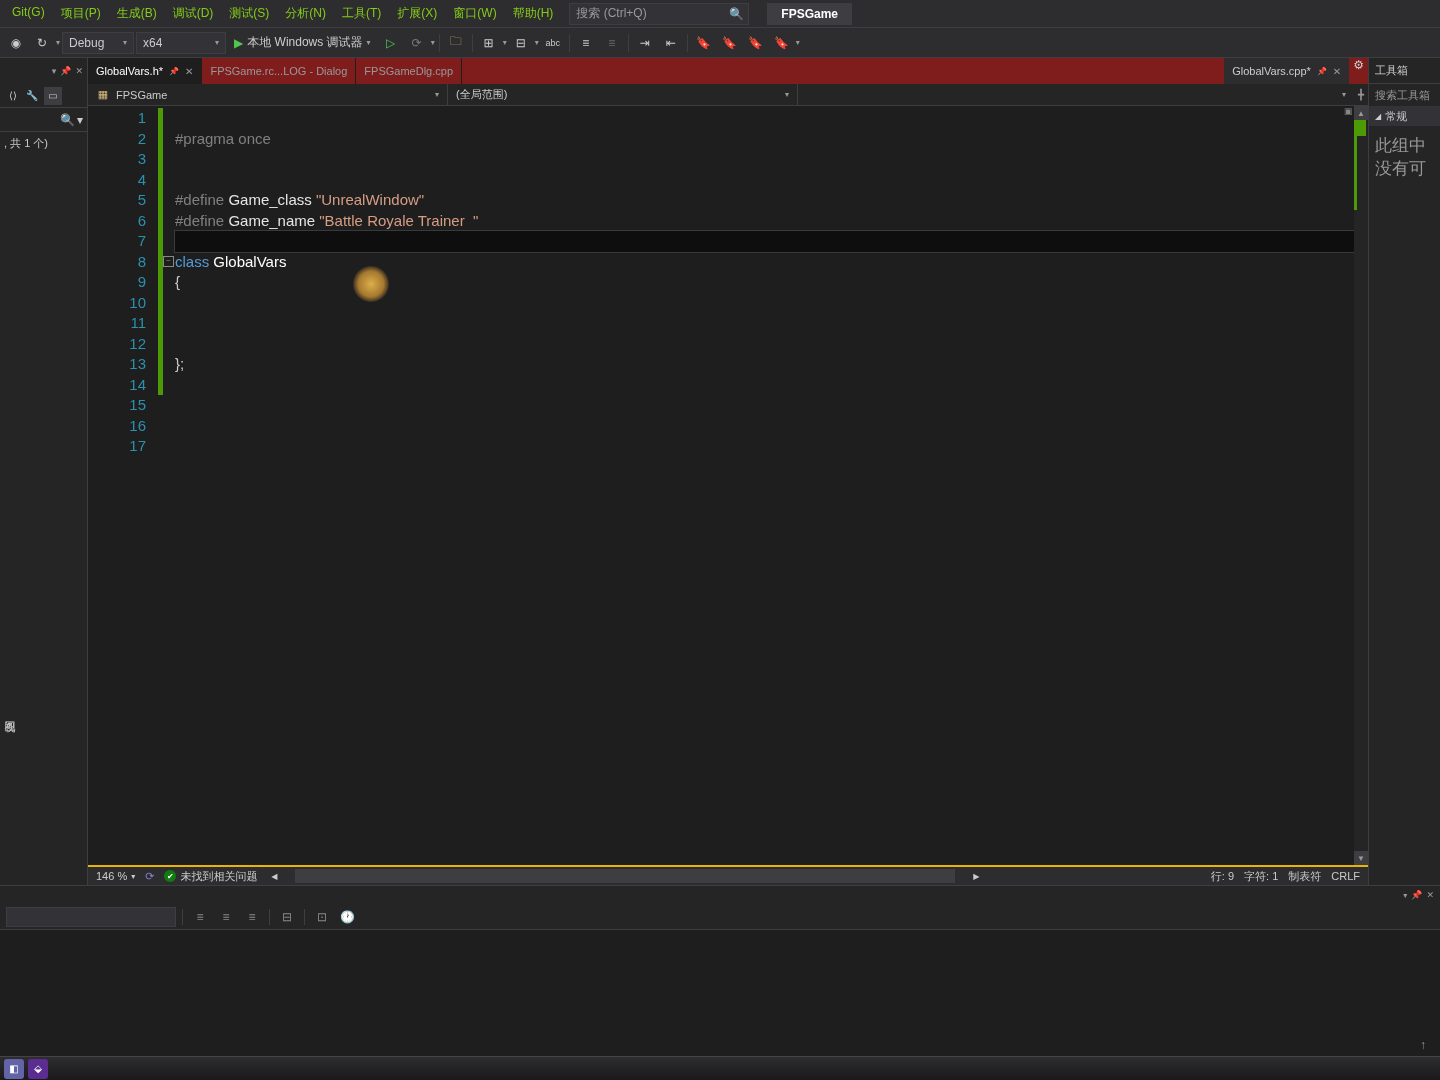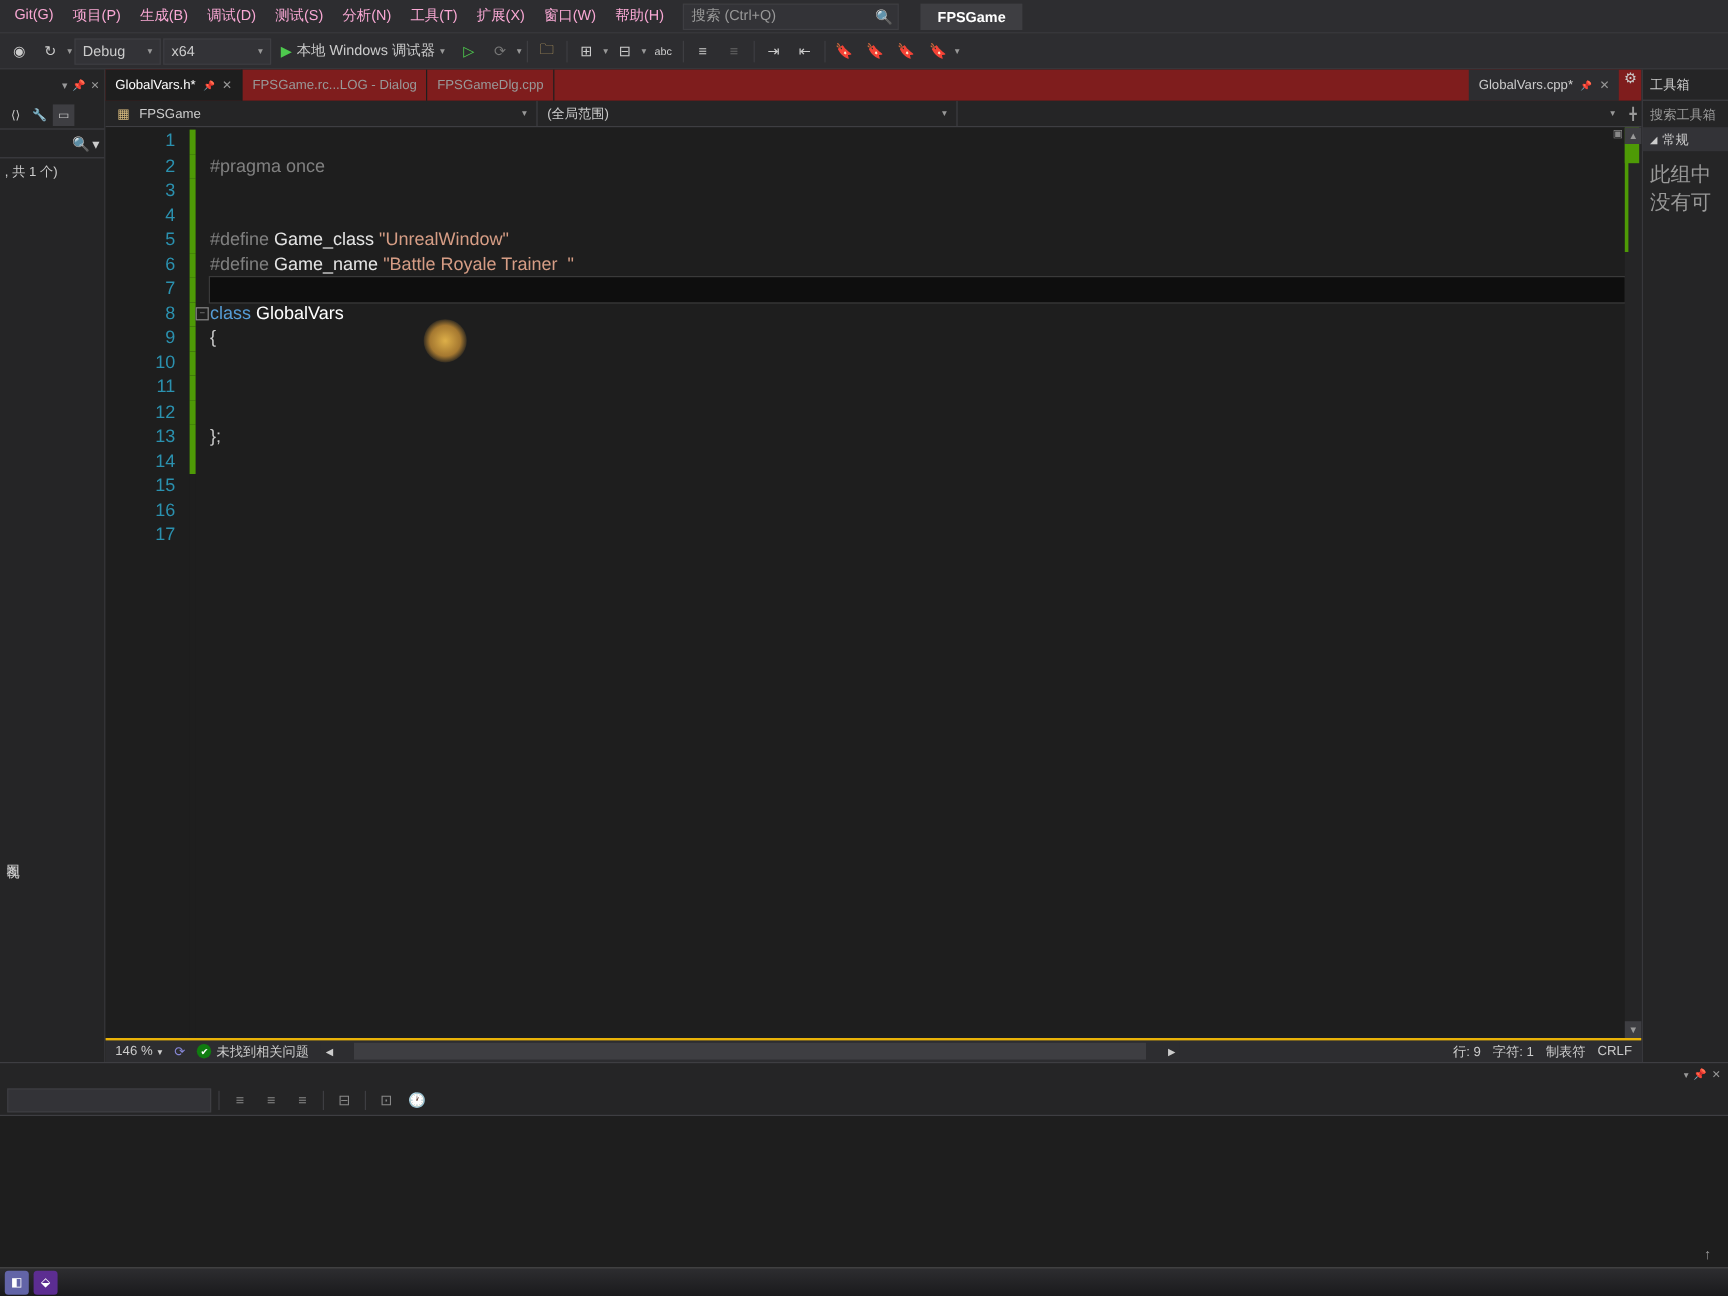--- a/index.html
+++ b/index.html
@@ -1,20 +1,20 @@
 <!DOCTYPE html>
 <html><head>
 <meta charset="utf-8">
 <style>
 * { margin: 0; padding: 0; box-sizing: border-box; font-family: "Segoe UI", "Microsoft YaHei", sans-serif; }
 body { background: #1e1e1e; color: #ccc; font-size: 12px; overflow: hidden; width: 1440px; height: 1080px; position: relative; }
 
 
 .menubar { background: #2d2d30; height: 28px; display: flex; align-items: center; padding: 0 4px; border-bottom: 1px solid #3e3e42; }
-.menu-item { padding: 4px 8px; color: #f9a8d4; cursor: pointer; }
+.menu-item { padding: 4px 8px; color: #84cc16; cursor: pointer; }
 .search-box { margin-left: 8px; background: #333337; border: 1px solid #3e3e42; height: 22px; width: 180px; display: flex; align-items: center; padding: 0 6px; color: #999; position: relative; }
 .search-icon { position: absolute; right: 4px; color: #999; }
 .fps-label { margin-left: 18px; background: #3e3e42; padding: 4px 14px; color: #fff; font-weight: bold; }
 
 
 .toolbar { background: #2d2d30; height: 30px; display: flex; align-items: center; padding: 0 4px; border-bottom: 1px solid #3e3e42; gap: 2px; }
 .tb-dropdown { background: #333337; color: #ccc; height: 22px; padding: 0 6px; display: flex; align-items: center; border: 1px solid #3e3e42; }
 .tb-dropdown.sm { width: 72px; }
 .tb-dropdown.md { width: 90px; }
 .tb-arrow { margin-left: auto; font-size: 8px; color: #999; }

